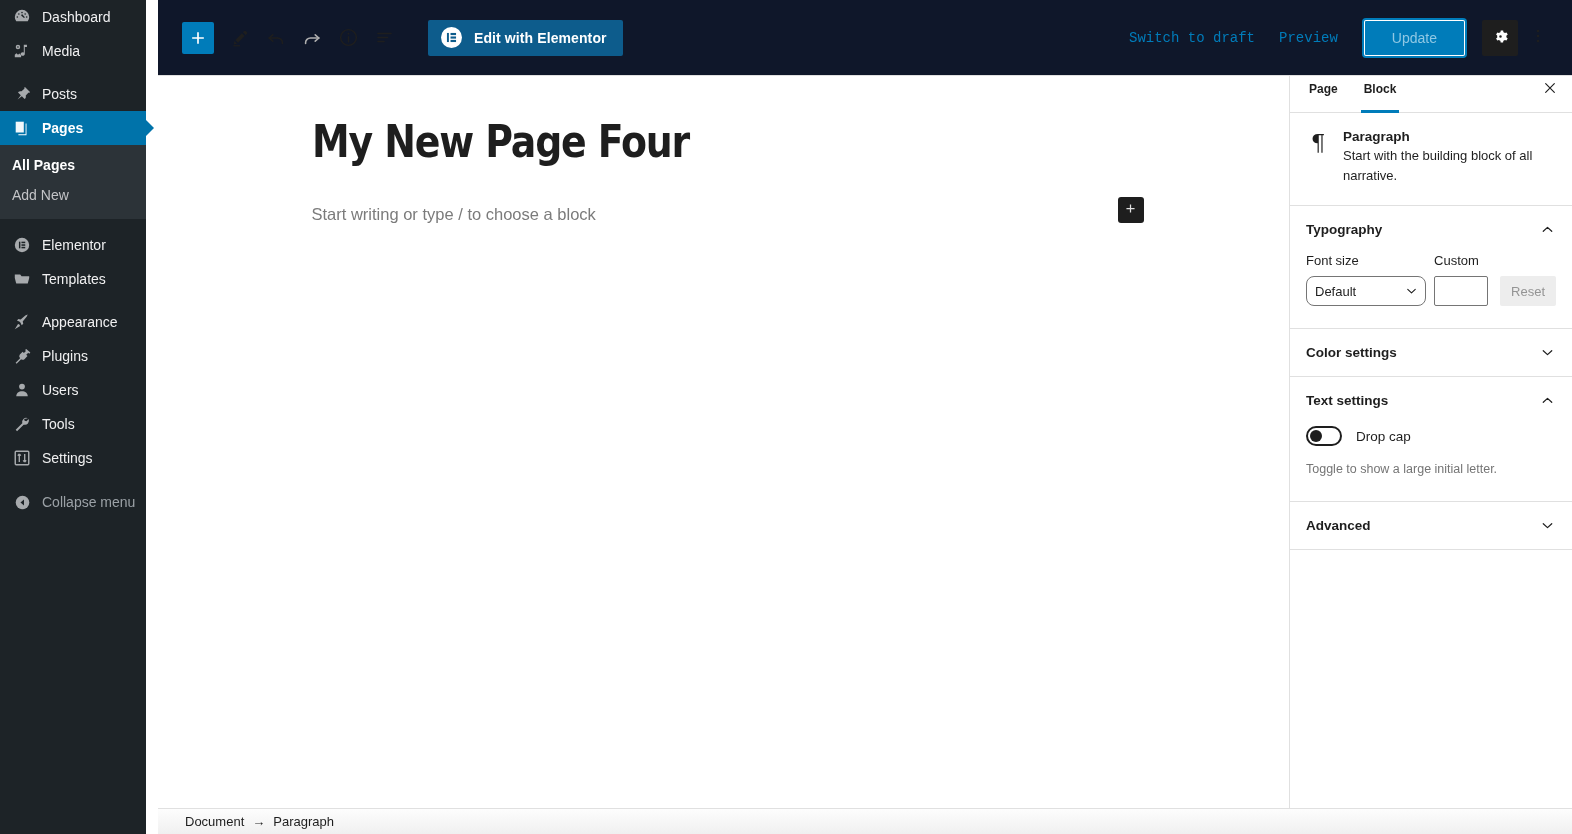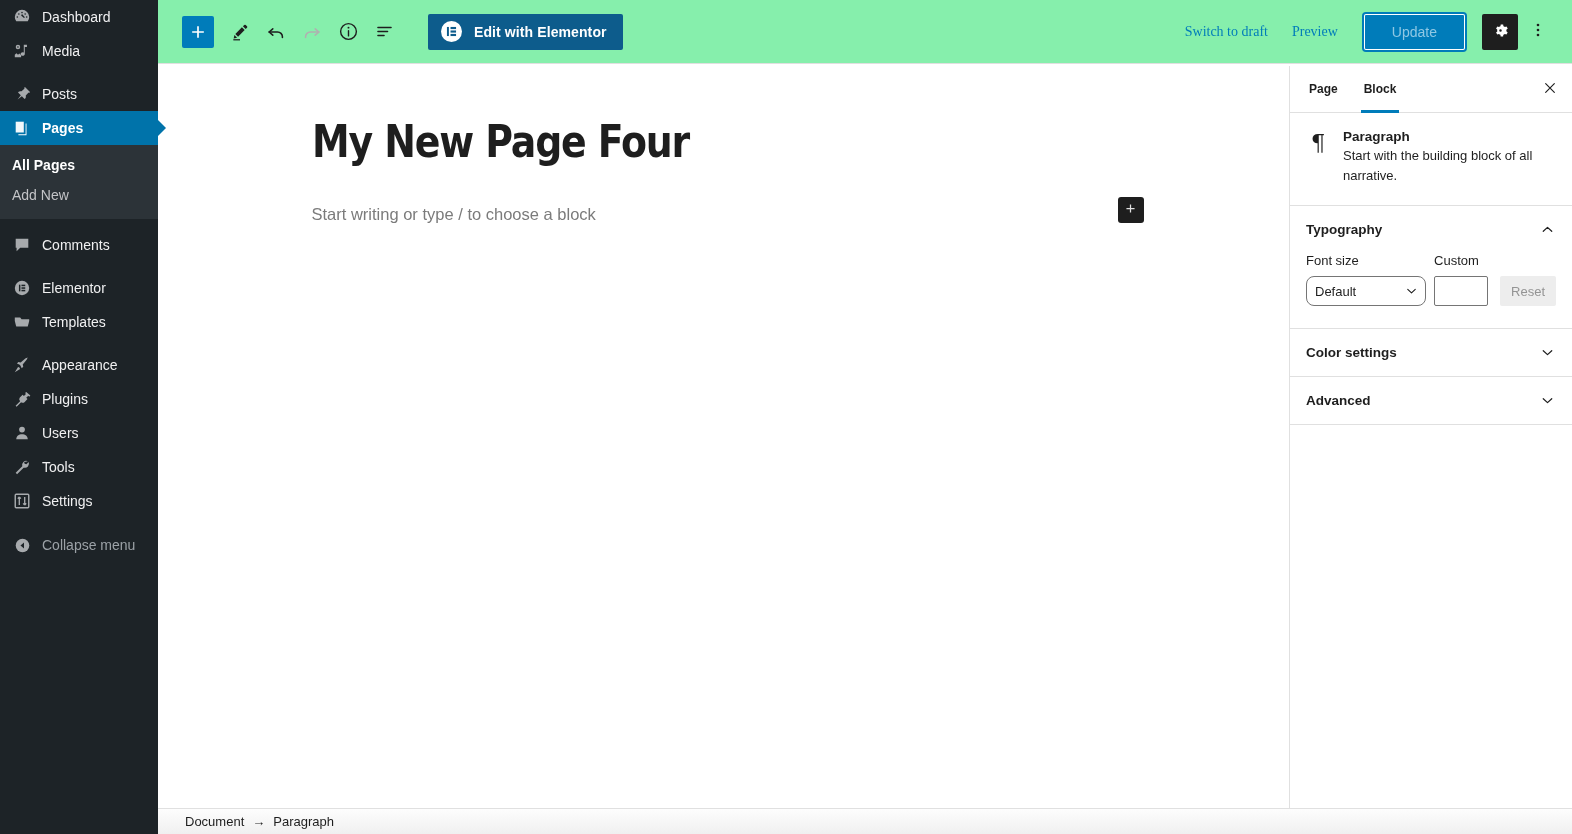--- a/index.html
+++ b/index.html
@@ -5,21 +5,21 @@
   * { box-sizing: border-box; margin: 0; padding: 0; }
   html, body {
     width: 1572px; height: 834px;
     font-family: "Liberation Sans", sans-serif;
     background: #fff; overflow: hidden;
   }
   body { position: relative; }
 
   
   #admin-sidebar {
-    position: absolute; left: 0; top: 0; width: 158px; height: 834px;
+    position: absolute; left: 0; top: 0; width: 146px; height: 834px;
     background: #1d2327; color: #f0f0f1; z-index: 30;
   }
   .adminmenu { list-style: none; }
   .menu-item {
     display: flex; align-items: center; gap: 10px;
     height: 34px; padding: 0 9px 0 12px;
     font-size: 14px; color: #f0f0f1; cursor: pointer;
     position: relative; white-space: nowrap;
   }
   .menu-item .mi-label { font-size: 14px; line-height: 1; }
@@ -51,22 +51,22 @@
   .submenu-item.current { color: #fff; font-weight: 700; }
 
   
   #editor {
     position: absolute; left: 158px; top: 0; right: 0; bottom: 0;
     background: #fff;
   }
 
   
   #editor-header {
-    position: absolute; left: 0; top: 0; right: 0; height: 64px;
-    background: #86efac; border-bottom: 1px solid #e0e0e0;
+    position: absolute; left: 0; top: 0; right: 0; height: 76px;
+    background: #0f172a; border-bottom: 1px solid #e0e0e0;
     display: flex; align-items: center; padding: 0 16px 0 24px;
     z-index: 20;
   }
   .hdr-left { display: flex; align-items: center; gap: 0px; }
   .hdr-right { margin-left: auto; display: flex; align-items: center; gap: 0px; }
 
   .tb-btn {
     width: 36px; height: 36px; border: none; background: transparent;
     display: flex; align-items: center; justify-content: center;
     cursor: pointer; color: #1e1e1e; border-radius: 2px;
@@ -83,21 +83,21 @@
     margin-left: 26px; letter-spacing: .1px;
   }
   .elem-icon {
     width: 21px; height: 21px; border-radius: 50%; background: #fff;
     display: flex; align-items: center; justify-content: center; flex: 0 0 21px;
   }
 
   .link-btn {
     background: transparent; border: none; color: #007cba;
     font-size: 14px; cursor: pointer; padding: 8px 12px;
-    font-family: Liberation Serif, serif;
+    font-family: Liberation Mono, monospace;
   }
   .update-btn {
     background: #007cba; color: #8fc8e4; border: none;
     height: 36px; padding: 0 28px; border-radius: 2px;
     font-size: 14px; cursor: pointer; margin-left: 14px;
     box-shadow: inset 0 0 0 1px #fff, 0 0 0 2px #007cba;
     font-family: inherit;
     text-align: center;
   }
   .gear-btn {
@@ -277,28 +277,20 @@
 
     <li class="submenu">
       <div class="submenu-item current">
         <span>All Pages</span>
       </div>
       <div class="submenu-item">
         <span>Add New</span>
       </div>
     </li>
 
-    <li class="menu-item sep-top">
-      <span class="mi-icon">
-        <svg width="18" height="18" viewBox="0 0 20 20" fill="currentColor">
-            <path d="M3 3h14v10H8l-4 4v-4H3z"></path>
-          </svg>
-      </span>
-      <span class="mi-label">Comments</span>
-    </li>
 
     <li class="menu-item sep-top">
       <span class="mi-icon">
         <svg width="18" height="18" viewBox="0 0 20 20" fill="currentColor">
             <circle cx="10" cy="10" r="8"></circle>
             <rect x="6.6" y="6.3" width="1.6" height="7.4" fill="#1d2327"></rect>
             <rect x="9.4" y="6.3" width="4.2" height="1.7" fill="#1d2327"></rect>
             <rect x="9.4" y="9.2" width="4.2" height="1.7" fill="#1d2327"></rect>
             <rect x="9.4" y="12" width="4.2" height="1.7" fill="#1d2327"></rect>
           </svg>
@@ -546,20 +538,39 @@
       <div class="panel-head">
         <span class="panel-title">Color settings</span>
         <span class="chev">
           <svg width="17" height="17" viewBox="0 0 24 24" fill="none" stroke="currentColor" stroke-width="1.7" stroke-linecap="round" stroke-linejoin="round">
               <path d="M6 9.5l6 5.5 6-5.5"></path>
             </svg>
         </span>
       </div>
     </div>
 
+    <div class="panel">
+      <div class="panel-head">
+        <span class="panel-title">Text settings</span>
+        <span class="chev">
+          <svg width="17" height="17" viewBox="0 0 24 24" fill="none" stroke="currentColor" stroke-width="1.7" stroke-linecap="round" stroke-linejoin="round">
+              <path d="M6 14.5l6-5.5 6 5.5"></path>
+            </svg>
+        </span>
+      </div>
+      <div class="panel-body">
+        <div class="toggle-row">
+          <div class="toggle">
+            <span class="knob"></span>
+          </div>
+          <span class="toggle-label">Drop cap</span>
+        </div>
+        <div class="help-text">Toggle to show a large initial letter.</div>
+      </div>
+    </div>
 
     <div class="panel">
       <div class="panel-head">
         <span class="panel-title">Advanced</span>
         <span class="chev">
           <svg width="17" height="17" viewBox="0 0 24 24" fill="none" stroke="currentColor" stroke-width="1.7" stroke-linecap="round" stroke-linejoin="round">
               <path d="M6 9.5l6 5.5 6-5.5"></path>
             </svg>
         </span>
       </div>

